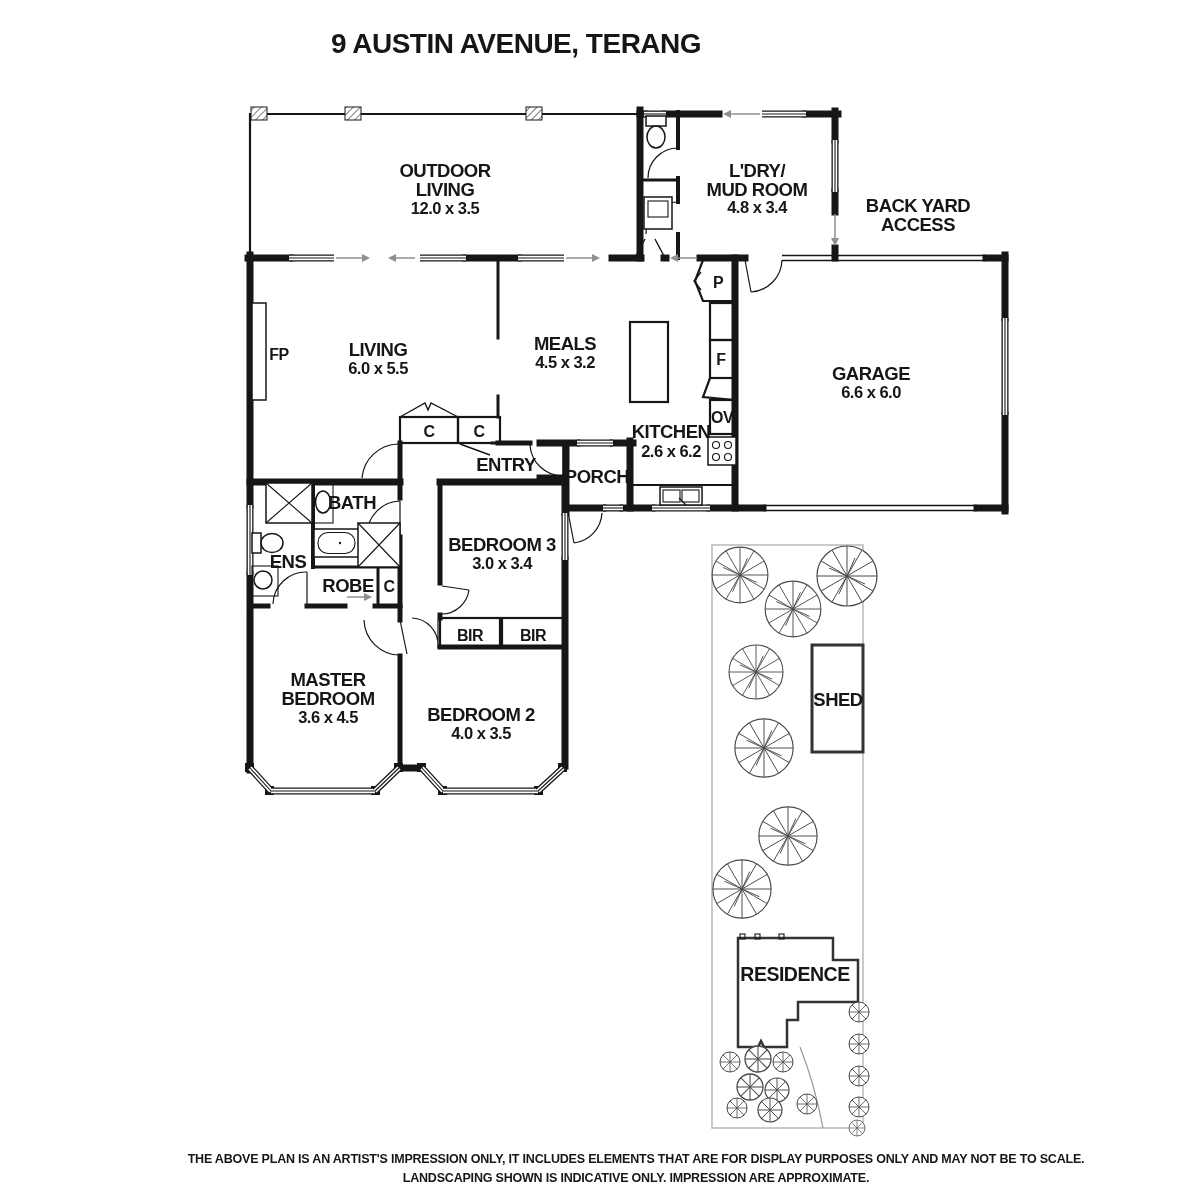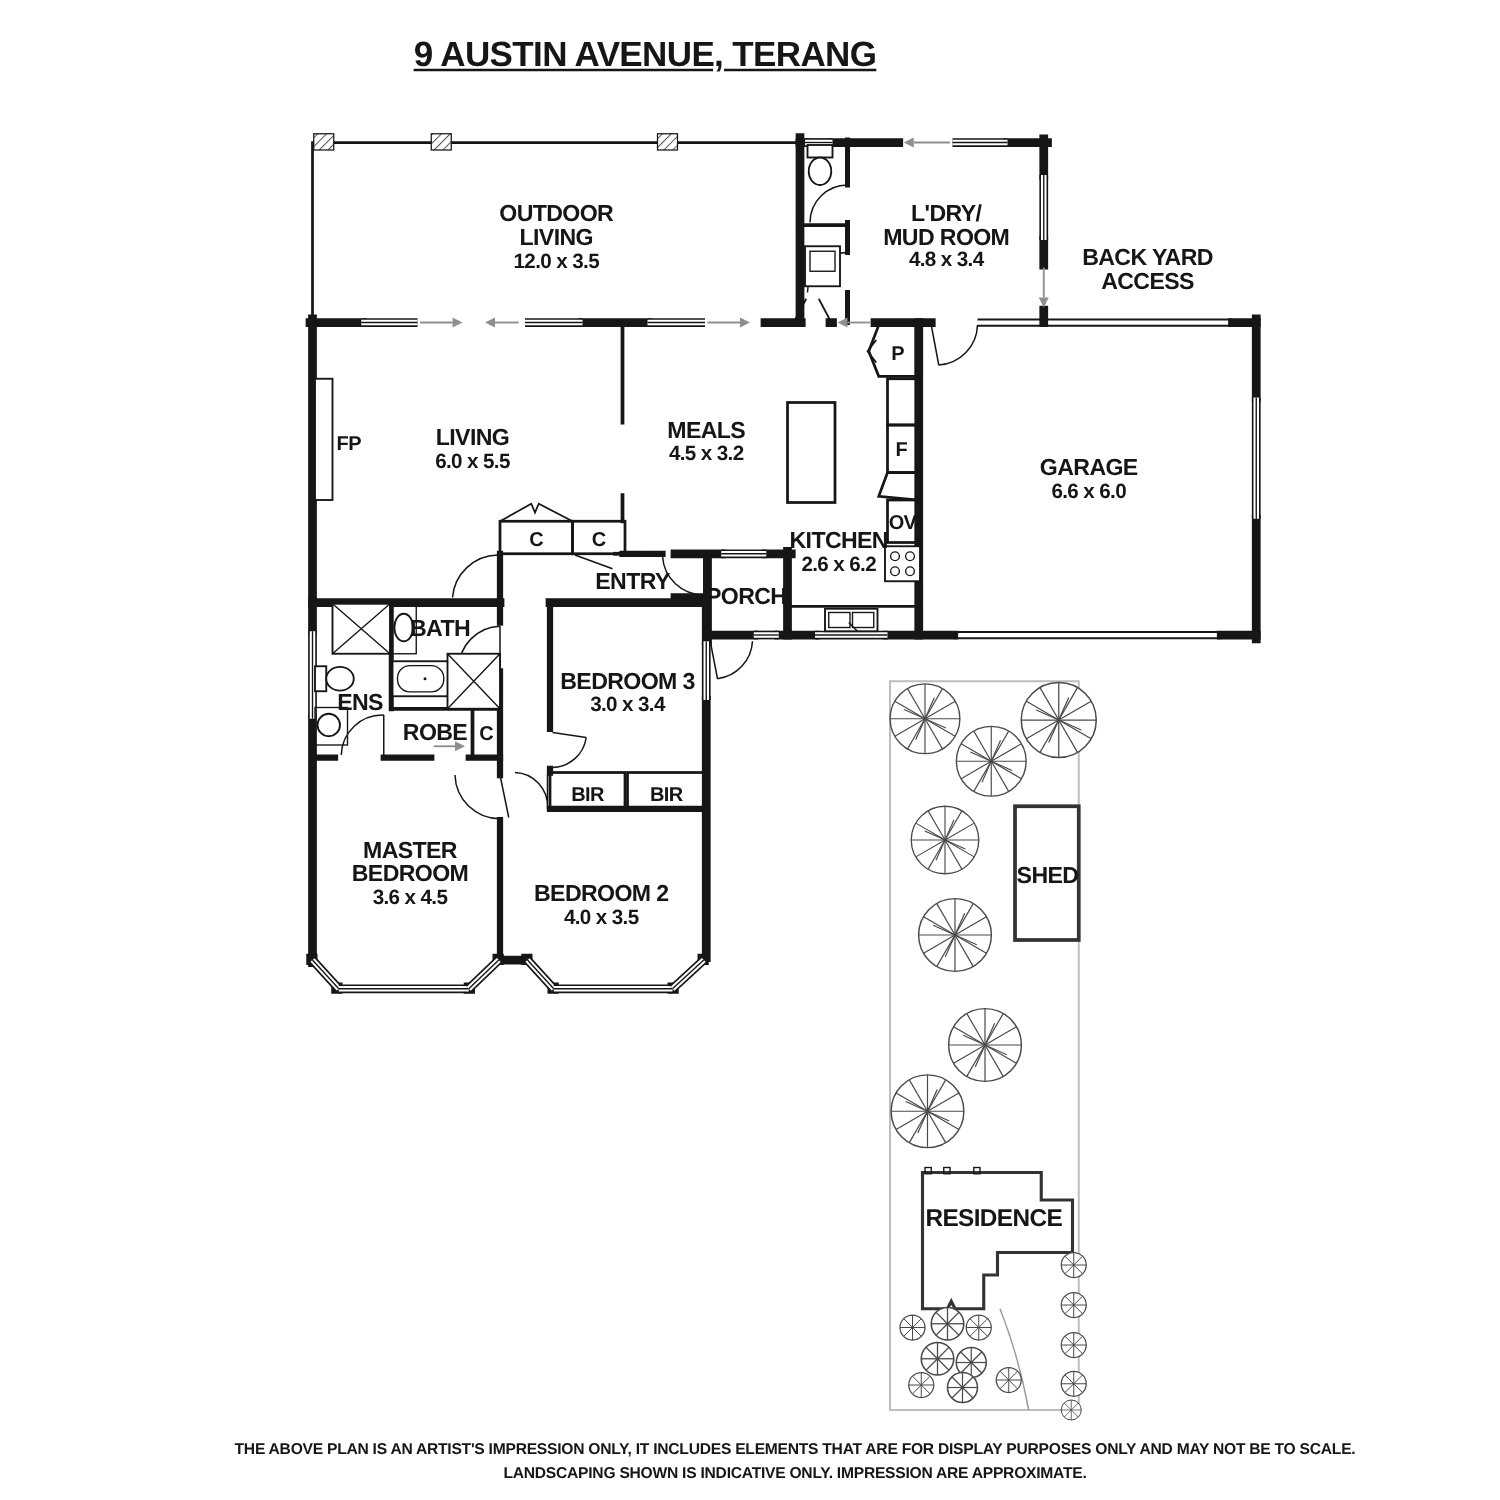--- a/index.html
+++ b/index.html
@@ -1,19 +1,19 @@
 <!DOCTYPE html>
 <html><head>
 <meta charset="utf-8">
 <style>
   html,body{margin:0;padding:0;background:#ffffff;}
   .page{position:relative;width:1200px;height:1200px;background:#ffffff;overflow:hidden;
         font-family:"Liberation Sans","DejaVu Sans",sans-serif;color:#161616;}
   .title{position:absolute;top:28px;left:0;width:1032px;text-align:center;
-         font-size:28px;font-weight:bold;letter-spacing:-0.5px;text-decoration:underline;}
+         font-size:28px;font-weight:bold;letter-spacing:-0.5px;}
   .disclaimer{position:absolute;top:1150px;left:0;width:1200px;text-align:center;
               font-size:12.5px;font-weight:bold;letter-spacing:-0.2px;line-height:1.5;margin-left:36px;}
   svg.plan{position:absolute;top:0;left:0;}
   
   .w7{stroke:#161616;stroke-width:7;stroke-linecap:square;fill:none}
   .w5{stroke:#161616;stroke-width:5;stroke-linecap:square;fill:none}
   .w4{stroke:#161616;stroke-width:4;stroke-linecap:square;fill:none}
   .w3{stroke:#161616;stroke-width:3;stroke-linecap:square;fill:none}
   .w2{stroke:#161616;stroke-width:2.2;stroke-linecap:square;fill:none}
   .thin{stroke:#161616;stroke-width:1.4;fill:none}

